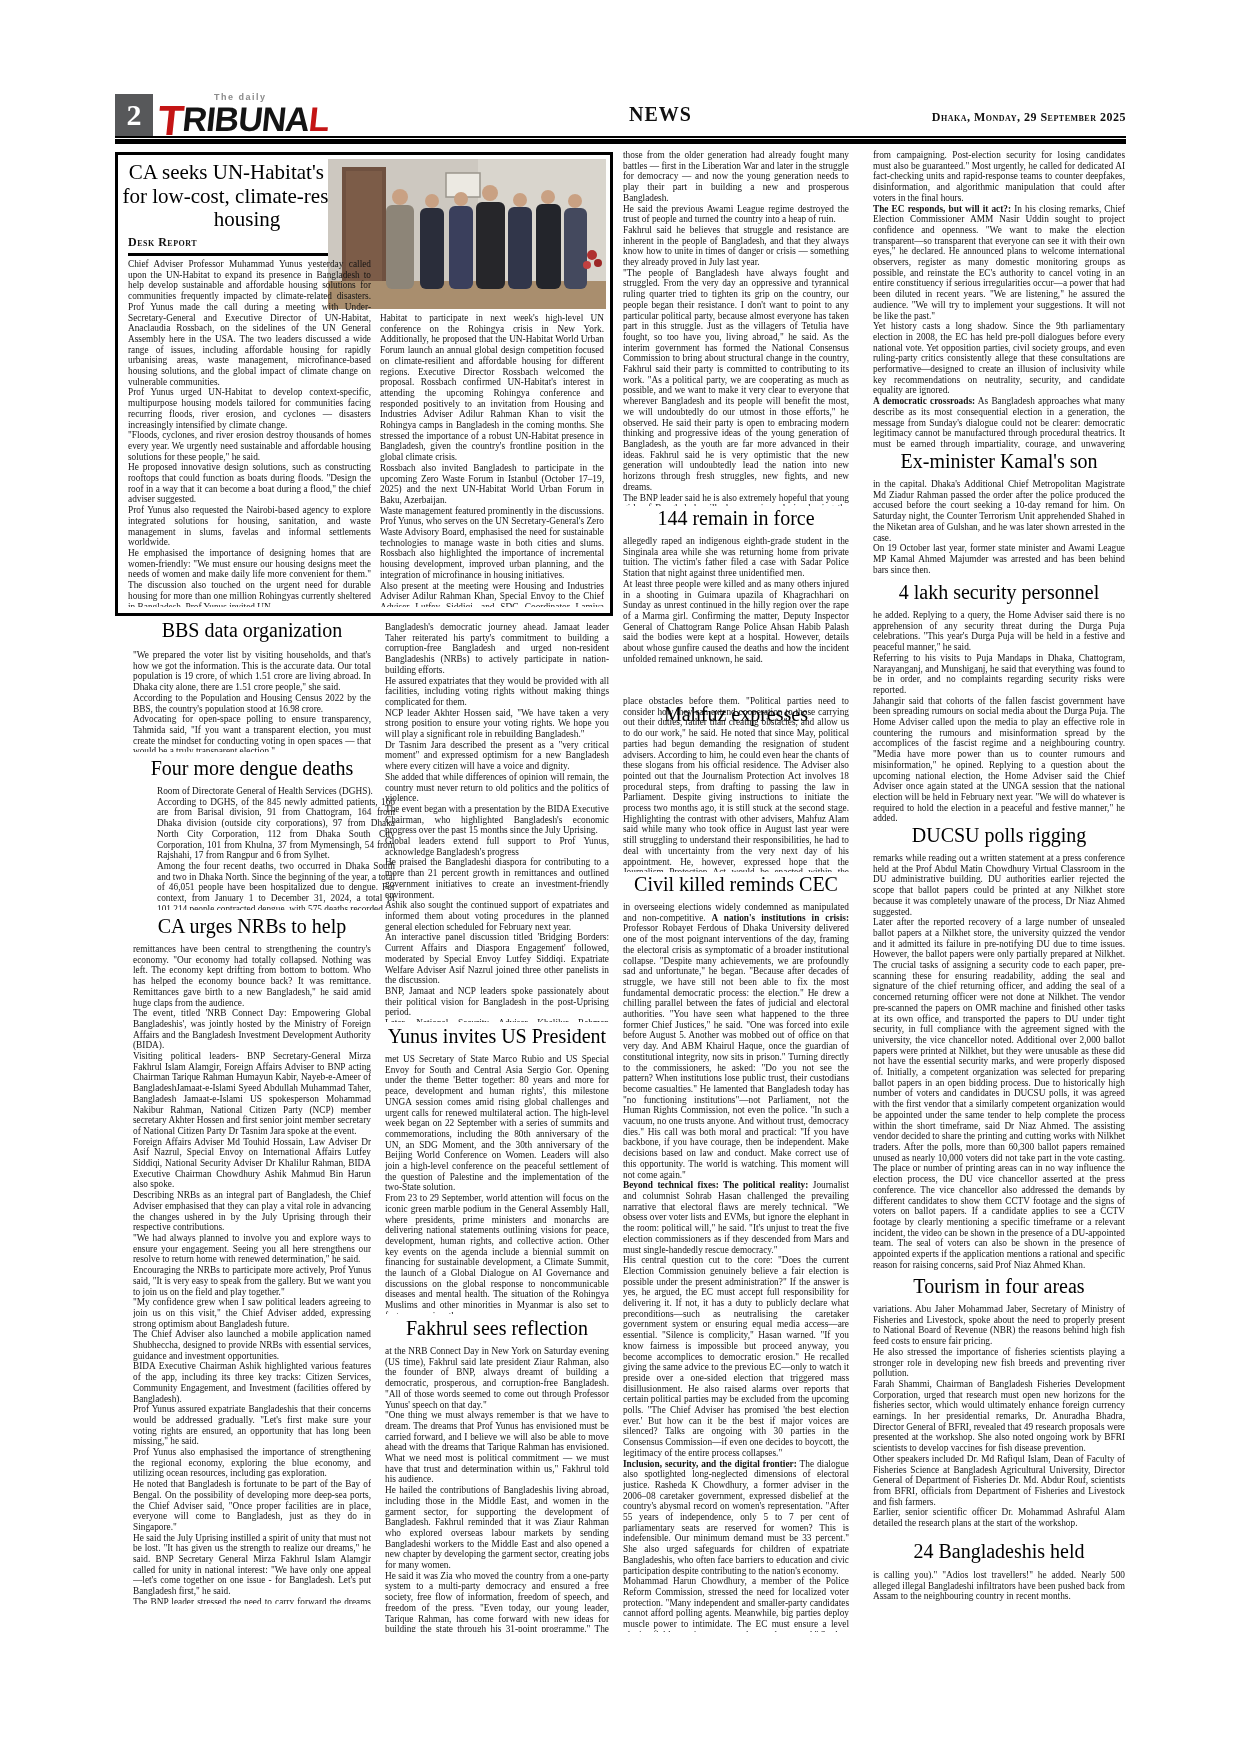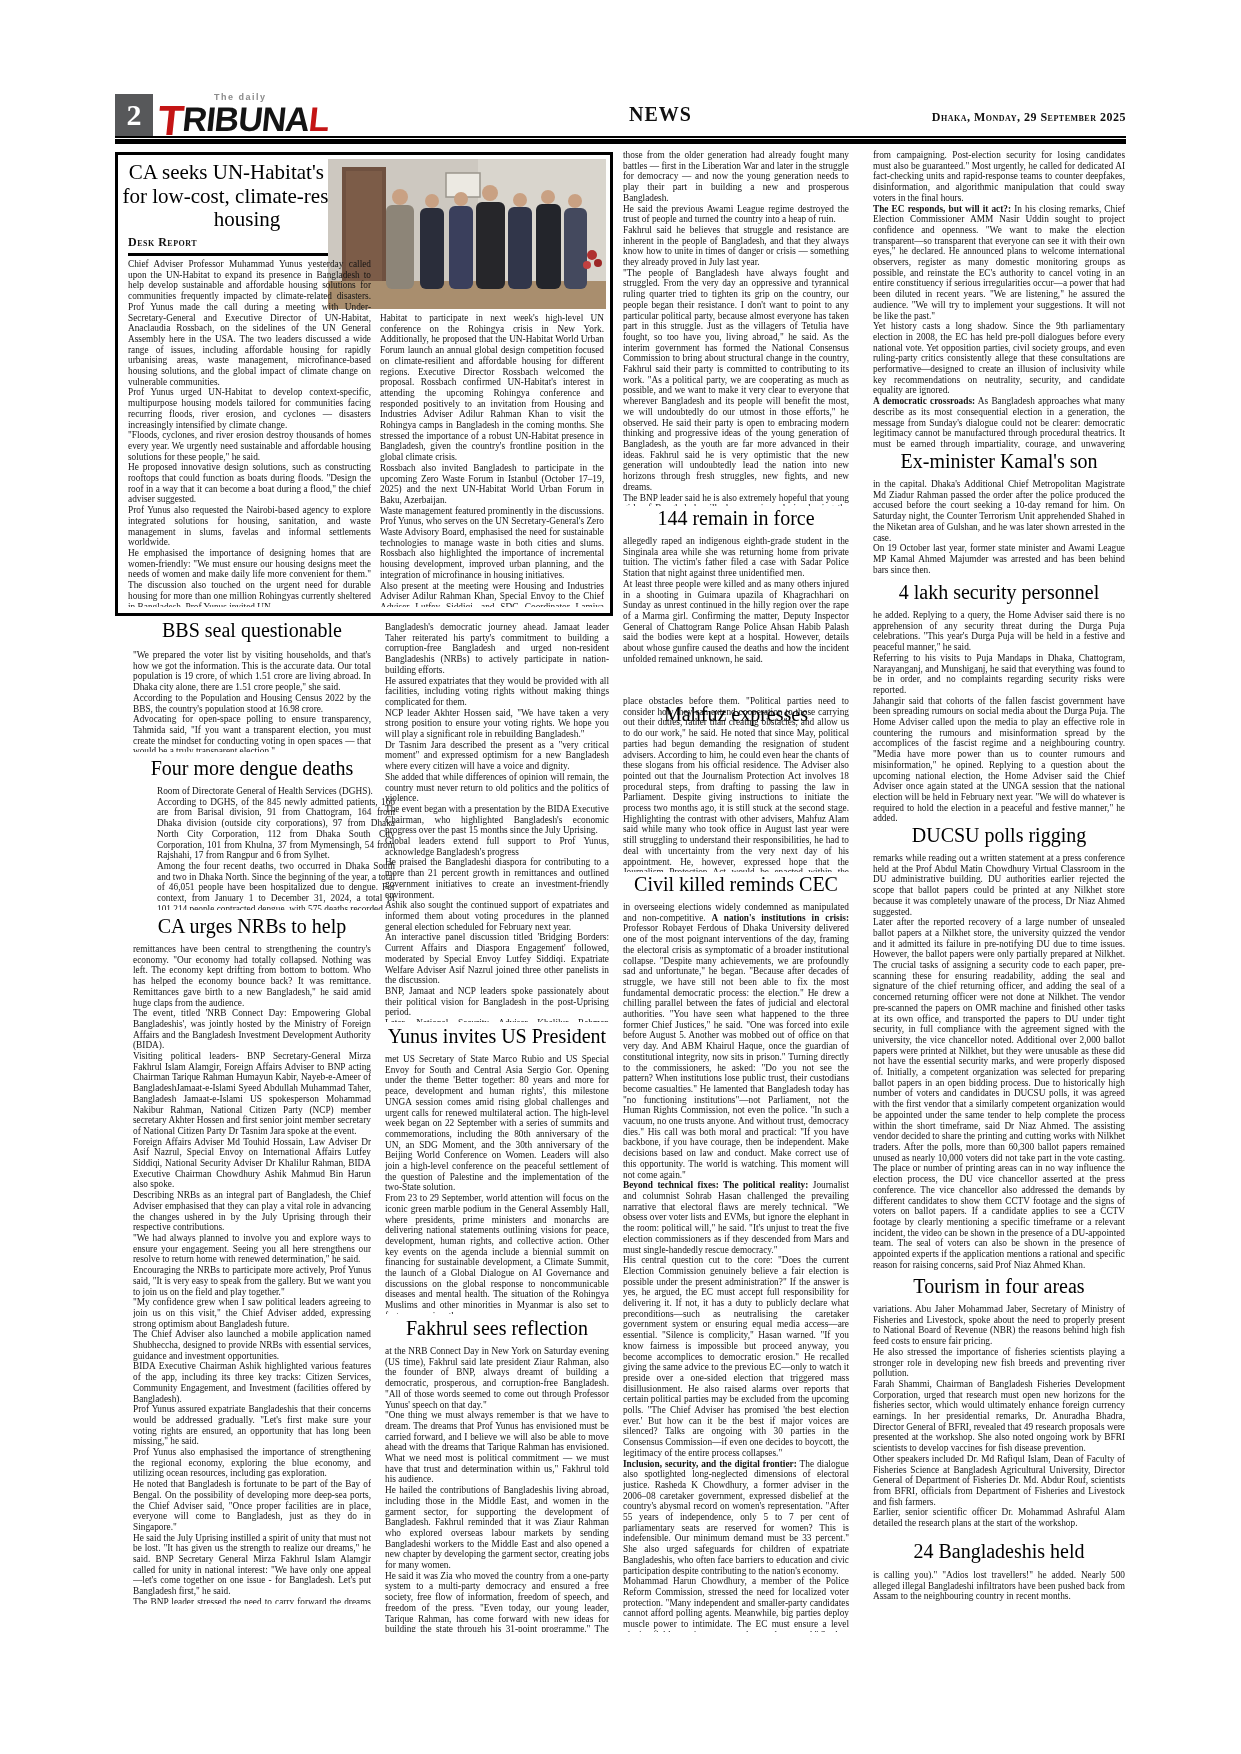--- a/index.html
+++ b/index.html
@@ -89,21 +89,21 @@
 "Floods, cyclones, and river erosion destroy thousands of homes every year. We urgently need sustainable and affordable housing solutions for these people," he said.
 He proposed innovative design solutions, such as constructing rooftops that could function as boats during floods. "Design the roof in a way that it can become a boat during a flood," the chief adviser suggested.
 Prof Yunus also requested the Nairobi-based agency to explore integrated solutions for housing, sanitation, and waste management in slums, favelas and informal settlements worldwide.
 He emphasised the importance of designing homes that are women-friendly: "We must ensure our housing designs meet the needs of women and make daily life more convenient for them." The discussion also touched on the urgent need for durable housing for more than one million Rohingyas currently sheltered in Bangladesh. Prof Yunus invited UN-</div>
     <div class="bd" style="left:262px;top:158px;width:224px;height:294px;">Habitat to participate in next week's high-level UN conference on the Rohingya crisis in New York. Additionally, he proposed that the UN-Habitat World Urban Forum launch an annual global design competition focused on climate-resilient and affordable housing for different regions. Executive Director Rossbach welcomed the proposal. Rossbach confirmed UN-Habitat's interest in attending the upcoming Rohingya conference and responded positively to an invitation from Housing and Industries Adviser Adilur Rahman Khan to visit the Rohingya camps in Bangladesh in the coming months. She stressed the importance of a robust UN-Habitat presence in Bangladesh, given the country's frontline position in the global climate crisis.
 Rossbach also invited Bangladesh to participate in the upcoming Zero Waste Forum in Istanbul (October 17–19, 2025) and the next UN-Habitat World Urban Forum in Baku, Azerbaijan.
 Waste management featured prominently in the discussions. Prof Yunus, who serves on the UN Secretary-General's Zero Waste Advisory Board, emphasised the need for sustainable technologies to manage waste in both cities and slums. Rossbach also highlighted the importance of incremental housing development, improved urban planning, and the integration of microfinance in housing initiatives.
 Also present at the meeting were Housing and Industries Adviser Adilur Rahman Khan, Special Envoy to the Chief Adviser Lutfey Siddiqi, and SDG Coordinator Lamiya Morshed.</div>
   </section>
 
-  <h2 class="hd" style="left:133px;top:620px;width:238px;">BBS seal questionable</h2>
+  <h2 class="hd" style="left:133px;top:620px;width:238px;">BBS data organization</h2>
   <div class="bd" style="left:133px;top:650px;width:238px;height:102px;">"We prepared the voter list by visiting households, and that's how we got the information. This is the accurate data. Our total population is 19 crore, of which 1.51 crore are living abroad. In Dhaka city alone, there are 1.51 crore people," she said.
 According to the Population and Housing Census 2022 by the BBS, the country's population stood at 16.98 crore.
 Advocating for open-space polling to ensure transparency, Tahmida said, "If you want a transparent election, you must create the mindset for conducting voting in open spaces — that would be a truly transparent election."</div>
 
   <h2 class="hd" style="left:133px;top:758px;width:238px;">Four more dengue deaths</h2>
   <div class="bd" style="left:133px;top:786px;width:238px;height:124px;margin-left:24px;">Room of Directorate General of Health Services (DGHS).
 According to DGHS, of the 845 newly admitted patients, 166 are from Barisal division, 91 from Chattogram, 164 from Dhaka division (outside city corporations), 97 from Dhaka North City Corporation, 112 from Dhaka South City Corporation, 101 from Khulna, 37 from Mymensingh, 54 from Rajshahi, 17 from Rangpur and 6 from Sylhet.
 Among the four recent deaths, two occurred in Dhaka South and two in Dhaka North. Since the beginning of the year, a total of 46,051 people have been hospitalized due to dengue. For context, from January 1 to December 31, 2024, a total of 101,214 people contracted dengue, with 575 deaths recorded.</div>
 
   <h2 class="hd" style="left:133px;top:916px;width:238px;">CA urges NRBs to help</h2>
@@ -163,21 +163,21 @@
   <h2 class="hd" style="left:623px;top:874px;width:226px;">Civil killed reminds CEC</h2>
   <div class="bdseg" style="left:623px;top:902px;width:226px;height:730px;">
     <p><span>in overseeing elections widely condemned as manipulated and non-competitive. </span><b>A nation's institutions in crisis:</b><span> Professor Robayet Ferdous of Dhaka University delivered one of the most poignant interventions of the day, framing the electoral crisis as symptomatic of a broader institutional collapse. "Despite many achievements, we are profoundly sad and unfortunate," he began. "Because after decades of struggle, we have still not been able to fix the most fundamental democratic process: the election." He drew a chilling parallel between the fates of judicial and electoral authorities. "You have seen what happened to the three former Chief Justices," he said. "One was forced into exile before August 5. Another was mobbed out of office on that very day. And ABM Khairul Haque, once the guardian of constitutional integrity, now sits in prison." Turning directly to the commissioners, he asked: "Do you not see the pattern? When institutions lose public trust, their custodians become casualties." He lamented that Bangladesh today has "no functioning institutions"—not Parliament, not the Human Rights Commission, not even the police. "In such a vacuum, no one trusts anyone. And without trust, democracy dies." His call was both moral and practical: "If you have backbone, if you have courage, then be independent. Make decisions based on law and conduct. Make correct use of this opportunity. The world is watching. This moment will not come again."</span></p>
     <p><span></span><b>Beyond technical fixes: The political reality:</b><span> Journalist and columnist Sohrab Hasan challenged the prevailing narrative that electoral flaws are merely technical. "We obsess over voter lists and EVMs, but ignore the elephant in the room: political will," he said. "It's unjust to treat the five election commissioners as if they descended from Mars and must single-handedly rescue democracy."</span></p>
     <p><span>His central question cut to the core: "Does the current Election Commission genuinely believe a fair election is possible under the present administration?" If the answer is yes, he argued, the EC must accept full responsibility for delivering it. If not, it has a duty to publicly declare what preconditions—such as neutralising the caretaker government system or ensuring equal media access—are essential. "Silence is complicity," Hasan warned. "If you know fairness is impossible but proceed anyway, you become accomplices to democratic erosion." He recalled giving the same advice to the previous EC—only to watch it preside over a one-sided election that triggered mass disillusionment. He also raised alarms over reports that certain political parties may be excluded from the upcoming polls. "The Chief Adviser has promised 'the best election ever.' But how can it be the best if major voices are silenced? Talks are ongoing with 30 parties in the Consensus Commission—if even one decides to boycott, the legitimacy of the entire process collapses."</span><b></b><span></span></p>
     <p><span></span><b>Inclusion, security, and the digital frontier:</b><span> The dialogue also spotlighted long-neglected dimensions of electoral justice. Rasheda K Chowdhury, a former adviser in the 2006–08 caretaker government, expressed disbelief at the country's abysmal record on women's representation. "After 55 years of independence, only 5 to 7 per cent of parliamentary seats are reserved for women? This is indefensible. Our minimum demand must be 33 percent." She also urged safeguards for children of expatriate Bangladeshis, who often face barriers to education and civic participation despite contributing to the nation's economy.</span></p>
     <p><span>Mohammad Harun Chowdhury, a member of the Police Reform Commission, stressed the need for localized voter protection. "Many independent and smaller-party candidates cannot afford polling agents. Meanwhile, big parties deploy muscle power to intimidate. The EC must ensure a level playing field—not just on paper, but on the ground." Student representative Zarif Rahman highlighted emerging threats in the digital age. "An invisible fear now permeates campuses and communities," he said. "We need mechanisms to bar accused individuals—especially those facing serious criminal charges—</span><b></b><span></span></p>
   </div>
 
   <div class="bdseg" style="left:873px;top:150px;width:252px;height:298px;">
-    <p><span>from campaigning. Post-election security for losing candidates must also be guaranteed." Most urgently, he called for dedicated AI fact-checking units and rapid-response teams to counter deepfakes, disinformation, and algorithmic manipulation that could sway voters in the final hours.</span><b></b><span></span></p>
+    <p><span>from campaigning. Post-election security for losing candidates must also be guaranteed." Most urgently, he called for dedicated AI fact-checking units and rapid-response teams to counter deepfakes, disinformation, and algorithmic manipulation that could after voters in the final hours.</span><b></b><span></span></p>
     <p><span></span><b>The EC responds, but will it act?:</b><span> In his closing remarks, Chief Election Commissioner AMM Nasir Uddin sought to project confidence and openness. "We want to make the election transparent—so transparent that everyone can see it with their own eyes," he declared. He announced plans to welcome international observers, register as many domestic monitoring groups as possible, and reinstate the EC's authority to cancel voting in an entire constituency if serious irregularities occur—a power that had been diluted in recent years. "We are listening," he assured the audience. "We will try to implement your suggestions. It will not be like the past."</span></p>
     <p><span>Yet history casts a long shadow. Since the 9th parliamentary election in 2008, the EC has held pre-poll dialogues before every national vote. Yet opposition parties, civil society groups, and even ruling-party critics consistently allege that these consultations are performative—designed to create an illusion of inclusivity while key recommendations on neutrality, security, and candidate equality are ignored.</span><b></b><span></span></p>
     <p><span></span><b>A democratic crossroads:</b><span> As Bangladesh approaches what many describe as its most consequential election in a generation, the message from Sunday's dialogue could not be clearer: democratic legitimacy cannot be manufactured through procedural theatrics. It must be earned through impartiality, courage, and unwavering commitment to the people's right to choose.</span></p>
   </div>
 
   <h2 class="hd" style="left:873px;top:451px;width:252px;">Ex-minister Kamal's son</h2>
   <div class="bd" style="left:873px;top:479px;width:252px;height:100px;">in the capital. Dhaka's Additional Chief Metropolitan Magistrate Md Ziadur Rahman passed the order after the police produced the accused before the court seeking a 10-day remand for him. On Saturday night, the Counter Terrorism Unit apprehended Shahed in the Niketan area of Gulshan, and he was later shown arrested in the case.
 On 19 October last year, former state minister and Awami League MP Kamal Ahmed Majumder was arrested and has been behind bars since then.</div>
 
   <h2 class="hd" style="left:873px;top:582px;width:252px;">4 lakh security personnel</h2>

